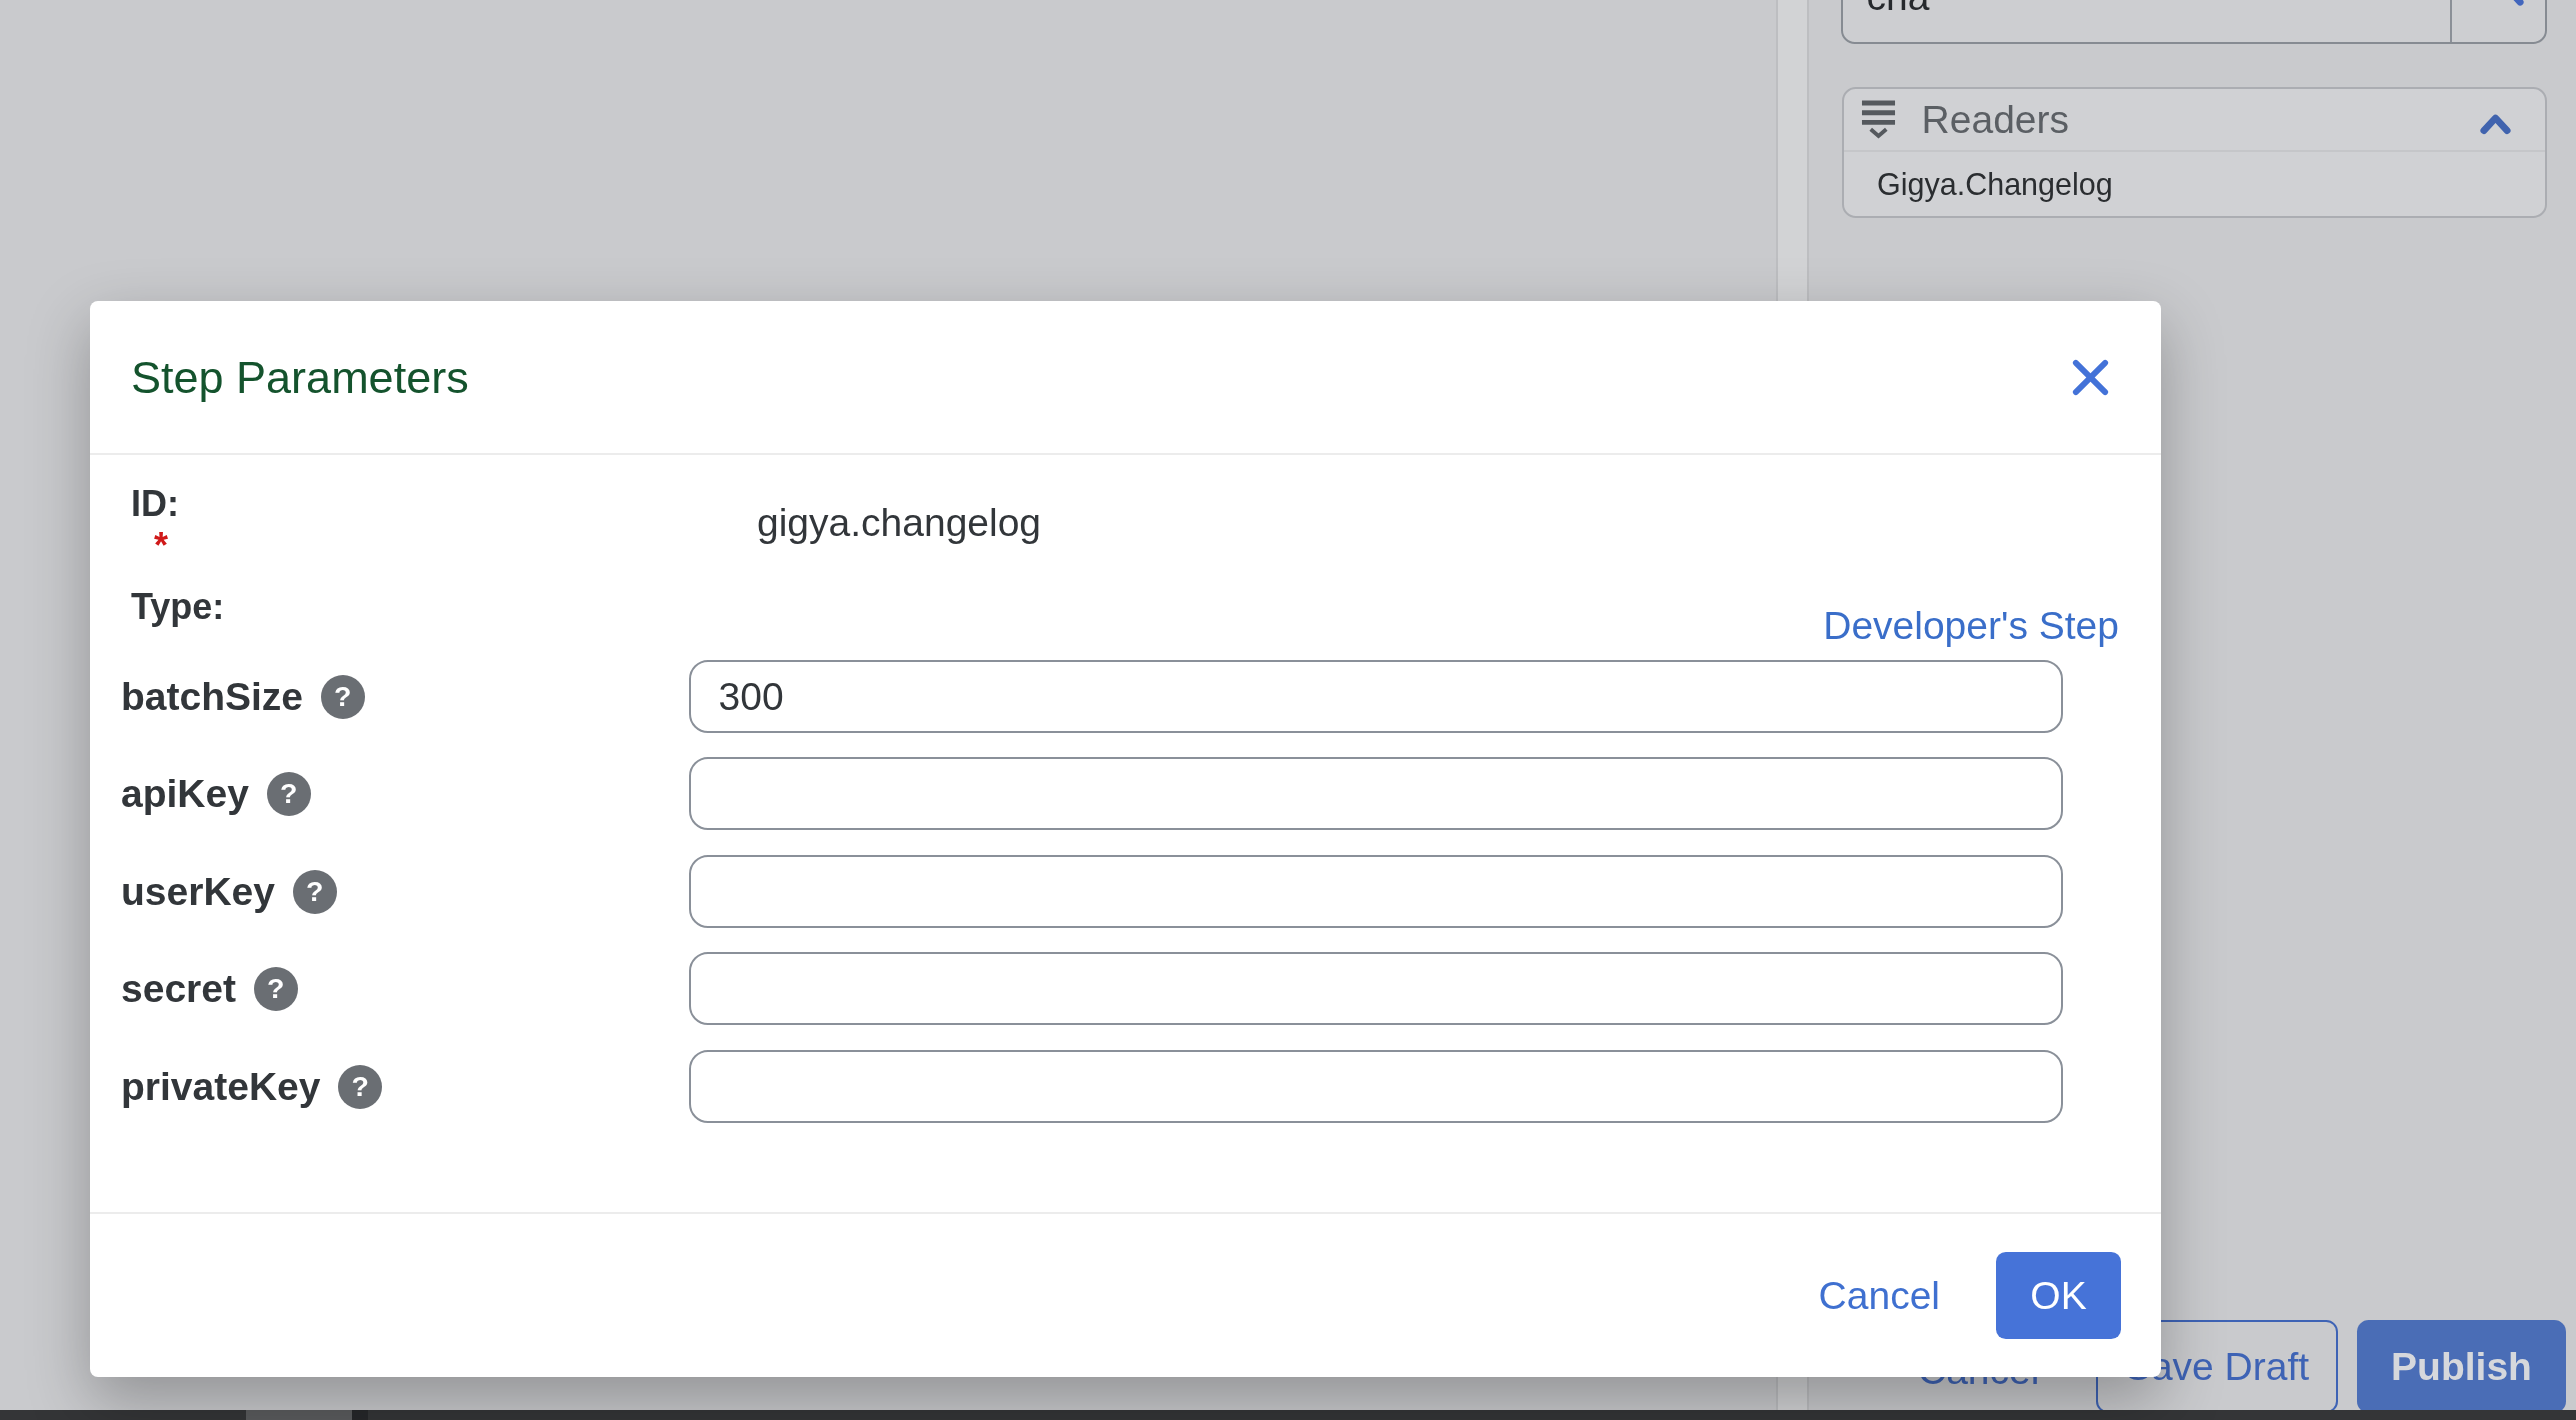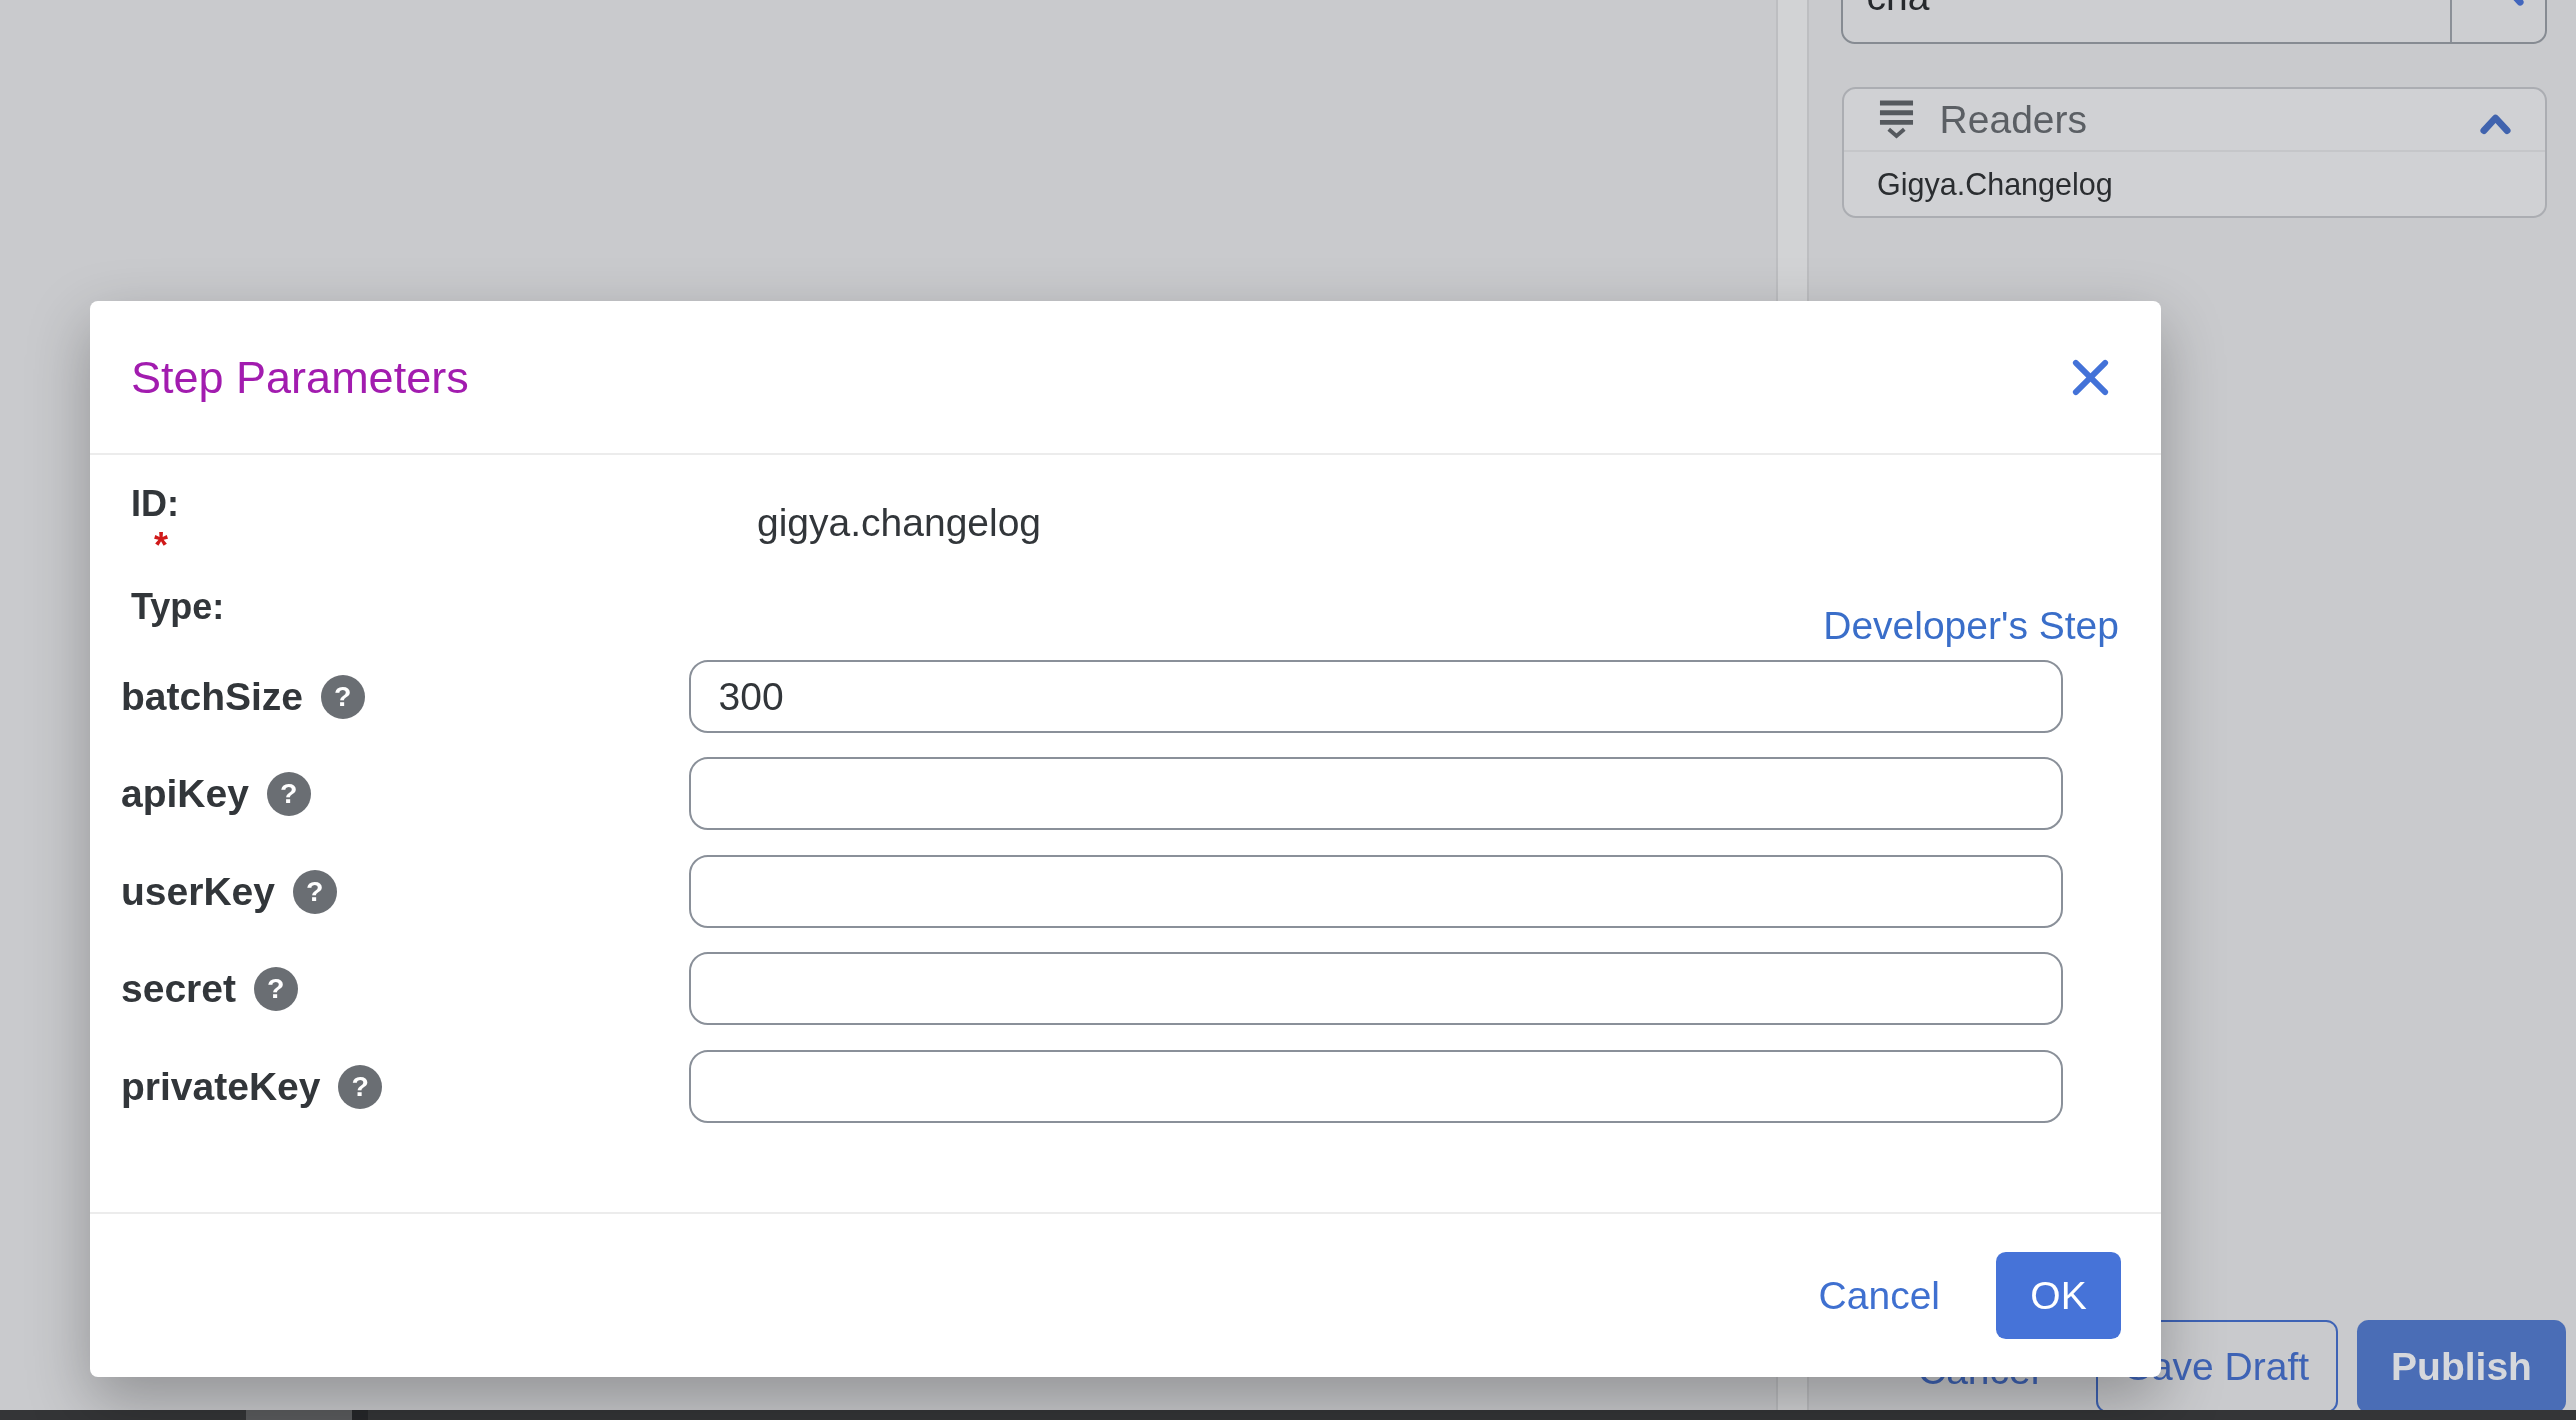--- a/index.html
+++ b/index.html
@@ -18,21 +18,21 @@
   .search-card{position:absolute;left:1841px;top:-39px;width:706px;height:83px;
     background:#cdced1;border:2px solid #868b92;border-radius:13.8px;}
   .search-text{position:absolute;left:23.6px;top:11.8px;font-size:39px;color:#26292d;}
   .search-btn{position:absolute;left:607px;top:0;bottom:0;width:97px;
     border-left:2px solid #8b9097;}
   .search-btn svg{position:absolute;left:20.7px;top:-5.9px;}
 
   .readers-card{position:absolute;left:1842px;top:87px;width:705px;height:131px;
     background:#d0d1d4;border:2px solid #abadb2;border-radius:13.8px;}
   .readers-header{position:relative;height:63px;border-bottom:2px solid #c5c6c9;
-    display:flex;align-items:center;padding-left:35px;}
+    display:flex;align-items:center;padding-left:17px;}
   .readers-title{font-size:39px;color:#5b5f64;margin-left:25.6px;}
   .chevron-up{position:absolute;right:33px;top:23.6px;}
   .readers-body{height:64px;display:flex;align-items:center;padding-left:33px;}
   .reader-item{font-size:30.5px;color:#2a2d30;}
 
   
   .bg-cancel{position:absolute;left:1918px;top:1349px;font-size:39px;color:#3e63b5;}
   .bg-savedraft{position:absolute;left:2096px;top:1320px;width:242px;height:93px;
     border:2px solid #3e63b5;border-radius:11.8px;color:#3e63b5;font-size:39px;
     display:flex;align-items:center;justify-content:center;background:transparent;}
@@ -43,21 +43,21 @@
   .bottom-strip{position:absolute;left:0;top:1410px;width:2576px;height:9.8px;background:#343537;}
   .strip-seg{position:absolute;top:0;height:9.8px;}
   .seg-light{left:246px;width:106px;background:#5a5b5d;}
   .seg-dark{left:352px;width:15.7px;background:#26272a;}
 
   
   .modal{position:absolute;left:90px;top:301px;width:2071px;height:1076px;
     background:#ffffff;border-radius:7.9px;box-shadow:0 23.6px 63px rgba(0,0,0,.28);}
   .modal-header{position:relative;height:154px;border-bottom:2px solid #ececec;}
   .modal-title{position:absolute;left:41px;top:0;line-height:154px;
-    font-size:45px;font-weight:400;color:#a21caf;margin:0;}
+    font-size:45px;font-weight:400;color:#14532d;margin:0;}
   .close-btn{position:absolute;right:49px;top:55px;width:43px;height:43px;cursor:pointer;}
 
   .m-row{position:absolute;left:0;width:100%;}
   .id-row{top:182px;height:79px;}
   .type-row{top:285px;height:79px;}
   .row-label{position:absolute;left:41px;top:0;height:100%;display:flex;align-items:center;
     font-size:36px;font-weight:700;color:#32363a;flex-direction:column;}
   .req{color:#d01919;margin-left:11.8px;font-weight:700;}
   .id-value{position:absolute;left:667px;top:0;height:100%;display:flex;align-items:center;
     font-size:39px;color:#32363a;}

